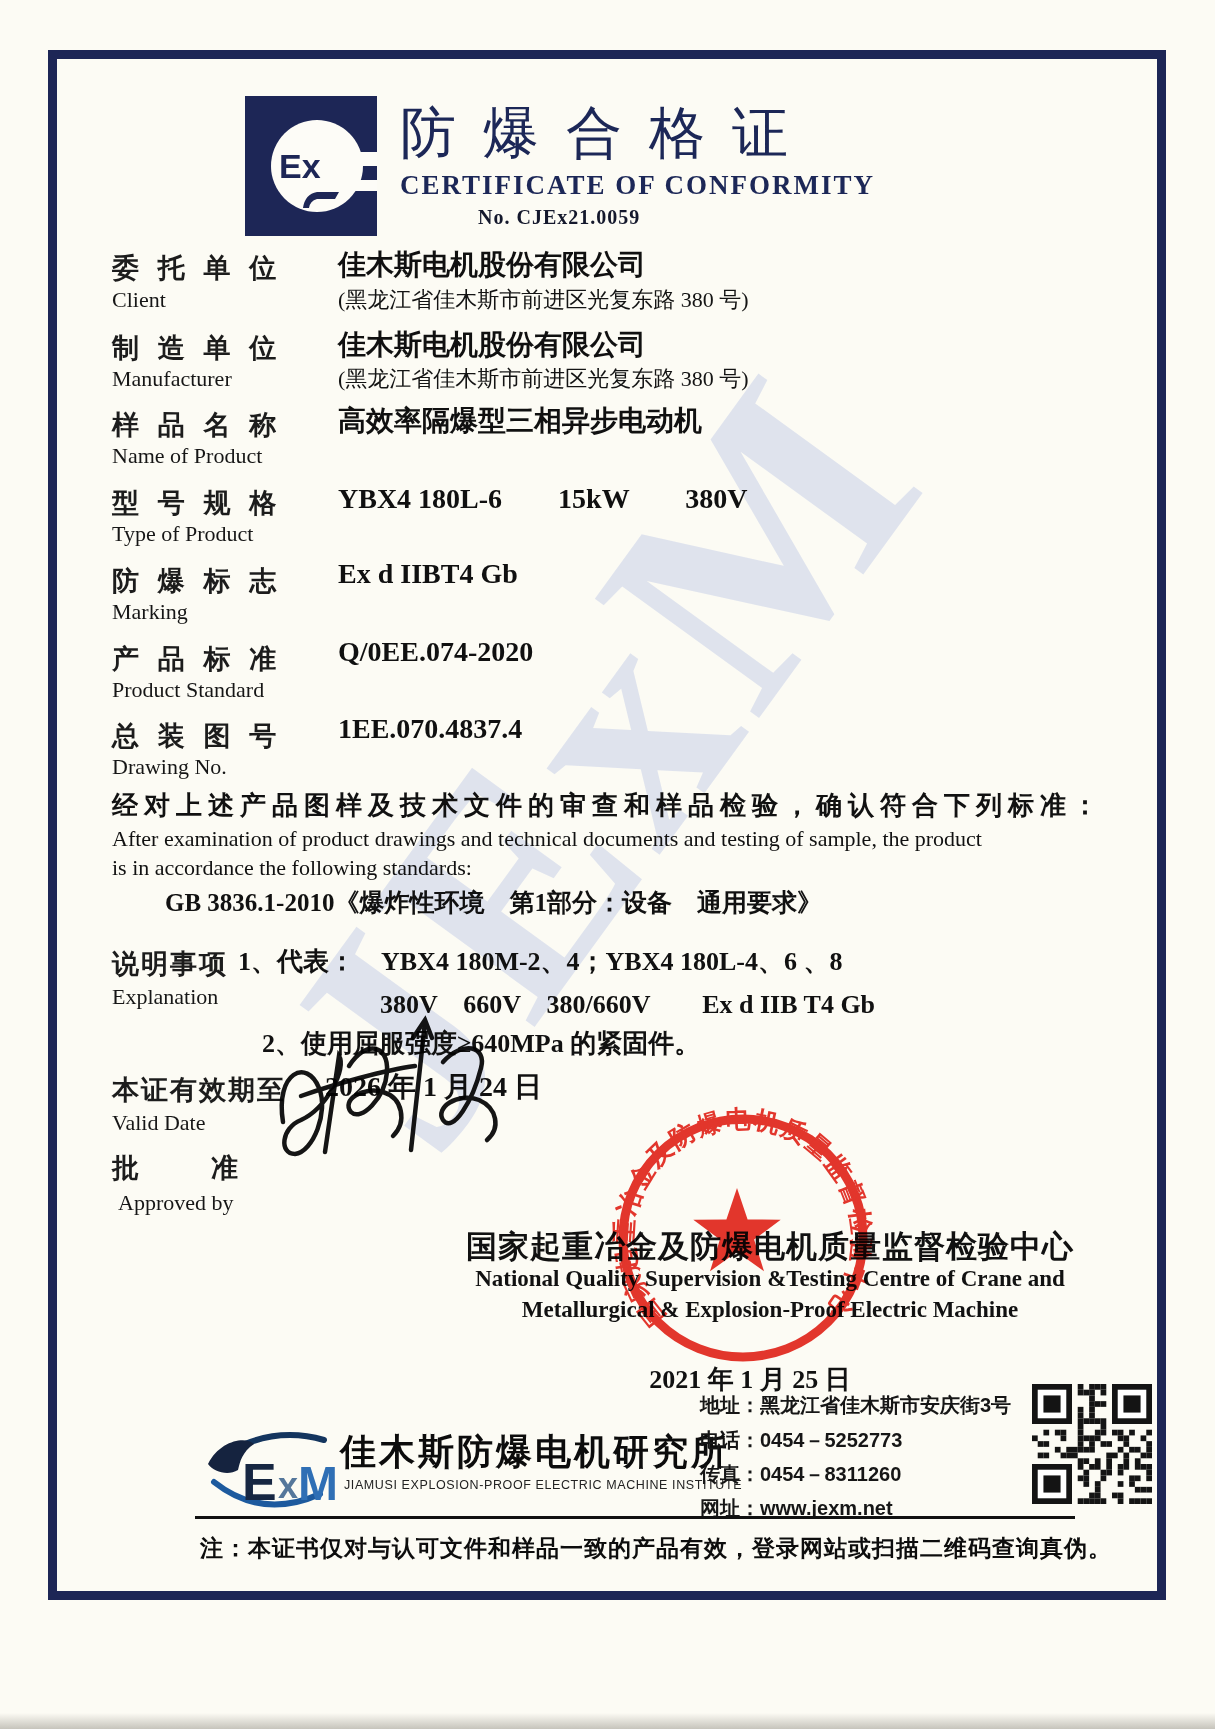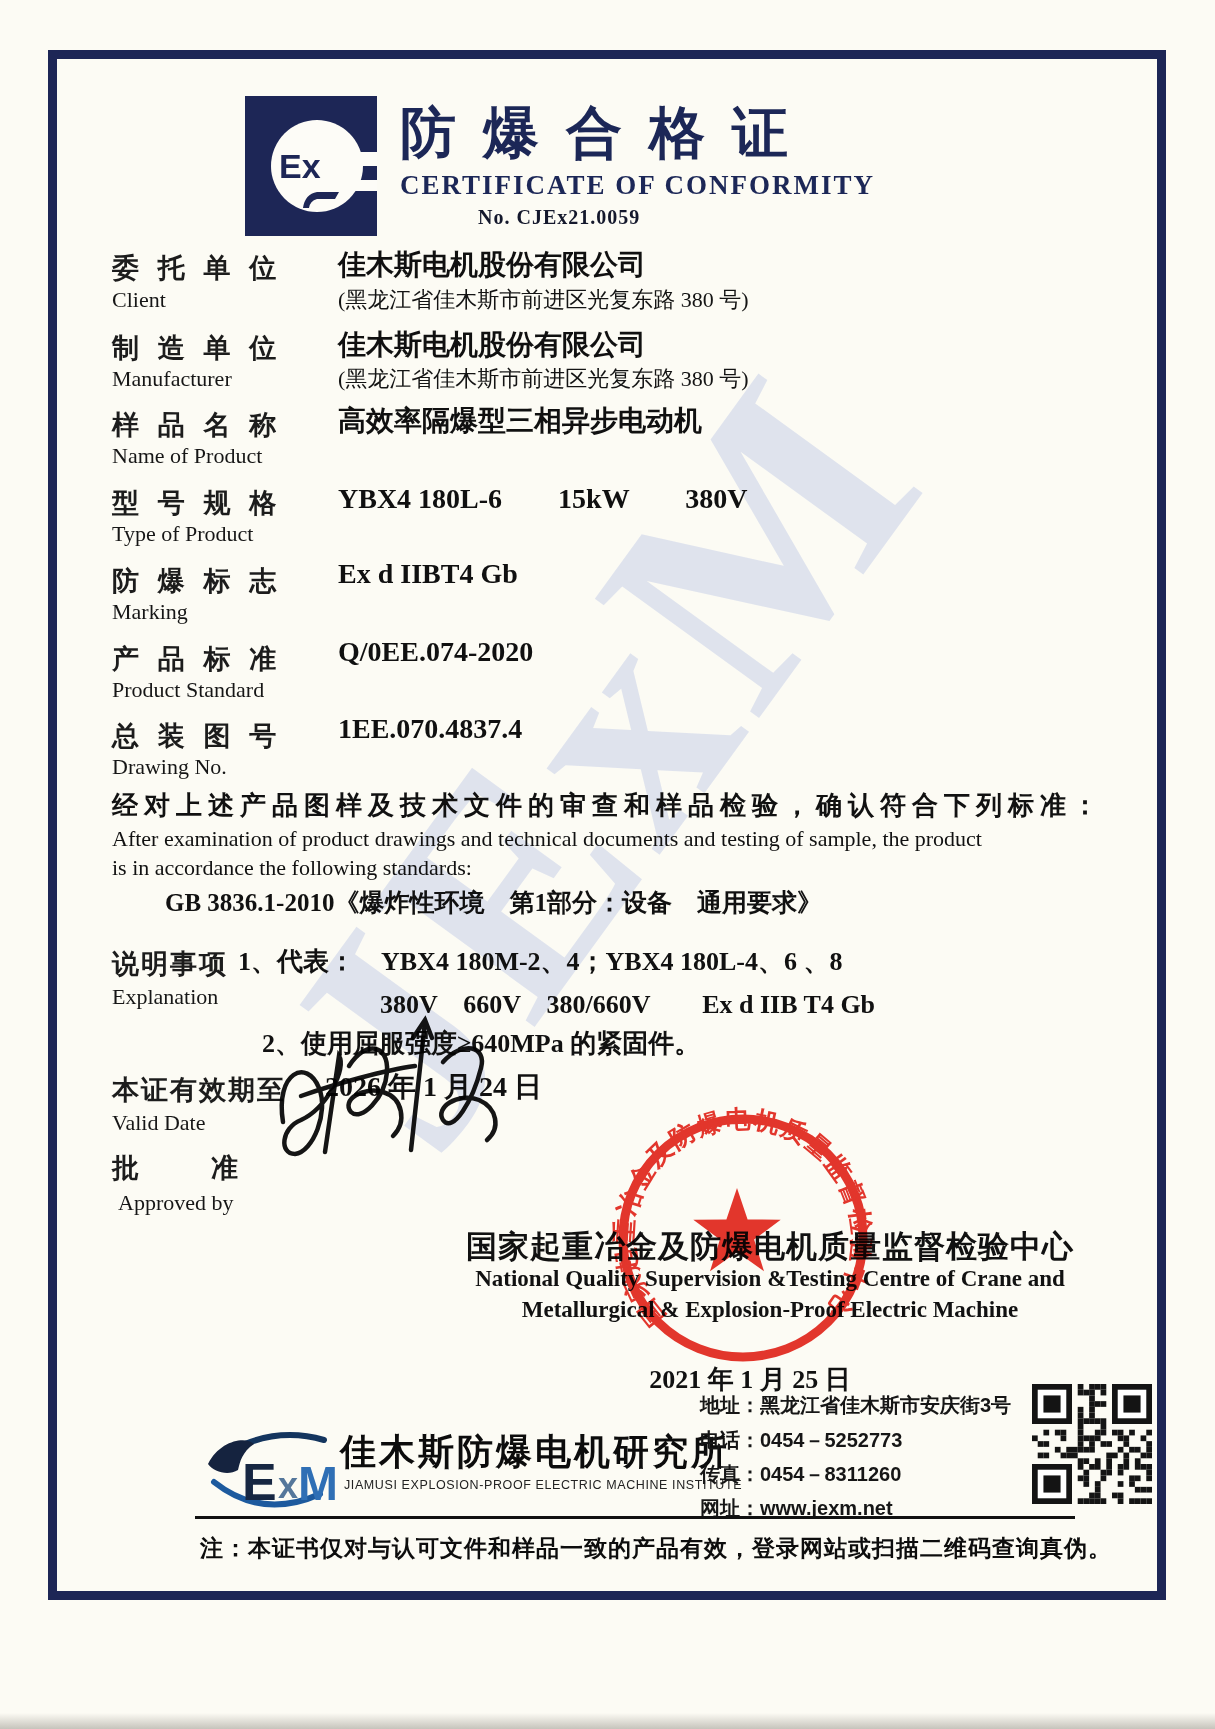--- a/index.html
+++ b/index.html
@@ -13,21 +13,21 @@
     border:9px solid #1d2656;box-sizing:border-box;z-index:1;
   }
   .abs{position:absolute;z-index:2;}
   .watermark{
     position:absolute;left:600px;top:760px;z-index:1;
     transform:translate(-50%,-50%) rotate(-54deg);
     font-size:310px;font-weight:bold;color:#c4cde8;opacity:.5;
     letter-spacing:10px;white-space:nowrap;
     font-family:"Liberation Serif",serif;
   }
-  .title-zh{left:400px;top:96px;font-size:56px;font-weight:bold;color:#1c2757;
+  .title-zh{left:400px;top:96px;font-size:56px;font-weight:normal;color:#1c2757;
     letter-spacing:27px;white-space:nowrap;}
   .title-en{left:400px;top:170px;font-size:27px;font-weight:bold;color:#1c2757;
     letter-spacing:2px;white-space:nowrap;}
   .cert-no{left:478px;top:206px;font-size:20px;font-weight:bold;color:#14182c;
     letter-spacing:1px;white-space:nowrap;}
   .lbl-zh{font-size:27px;font-weight:600;letter-spacing:6px;color:#1c1c1c;white-space:nowrap;}
   .lbl-en{font-size:22px;color:#161616;white-space:nowrap;}
   .val-main{font-size:28px;font-weight:bold;color:#101010;white-space:nowrap;}
   .val-sub{font-size:22px;color:#141414;white-space:nowrap;}
   .stmt-zh{left:112px;top:788px;font-size:26px;font-weight:600;letter-spacing:6px;white-space:nowrap;}

